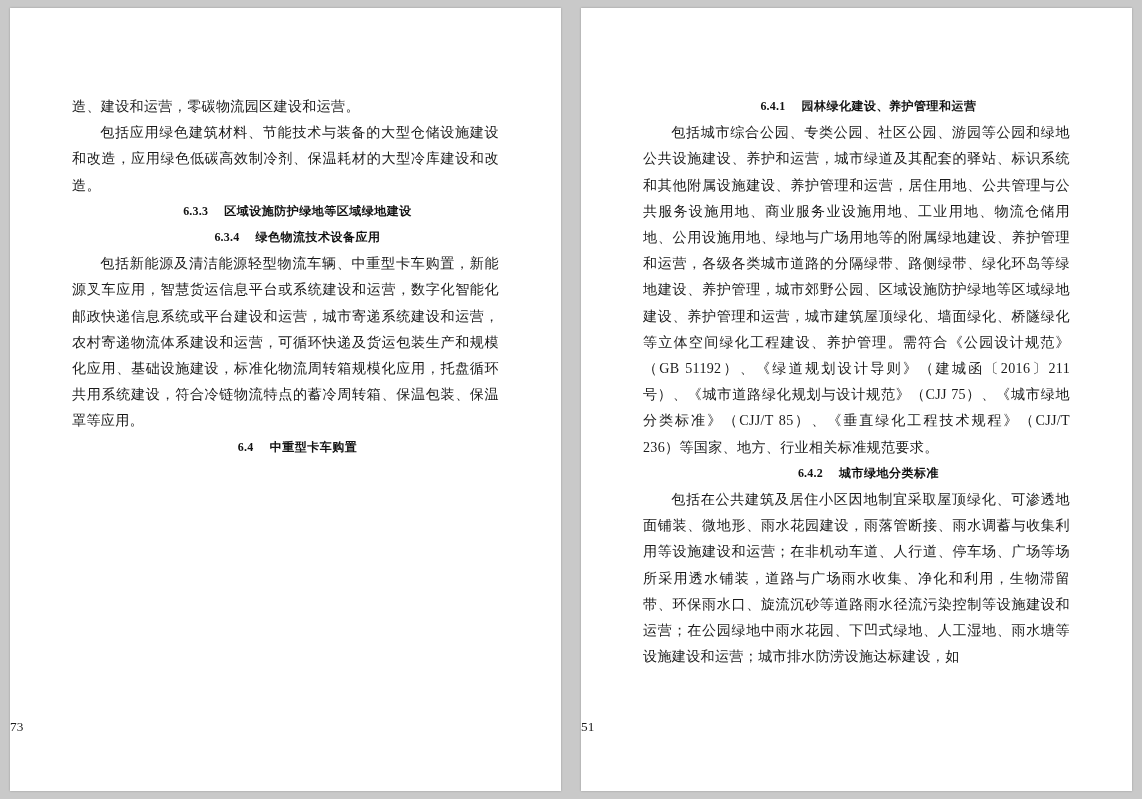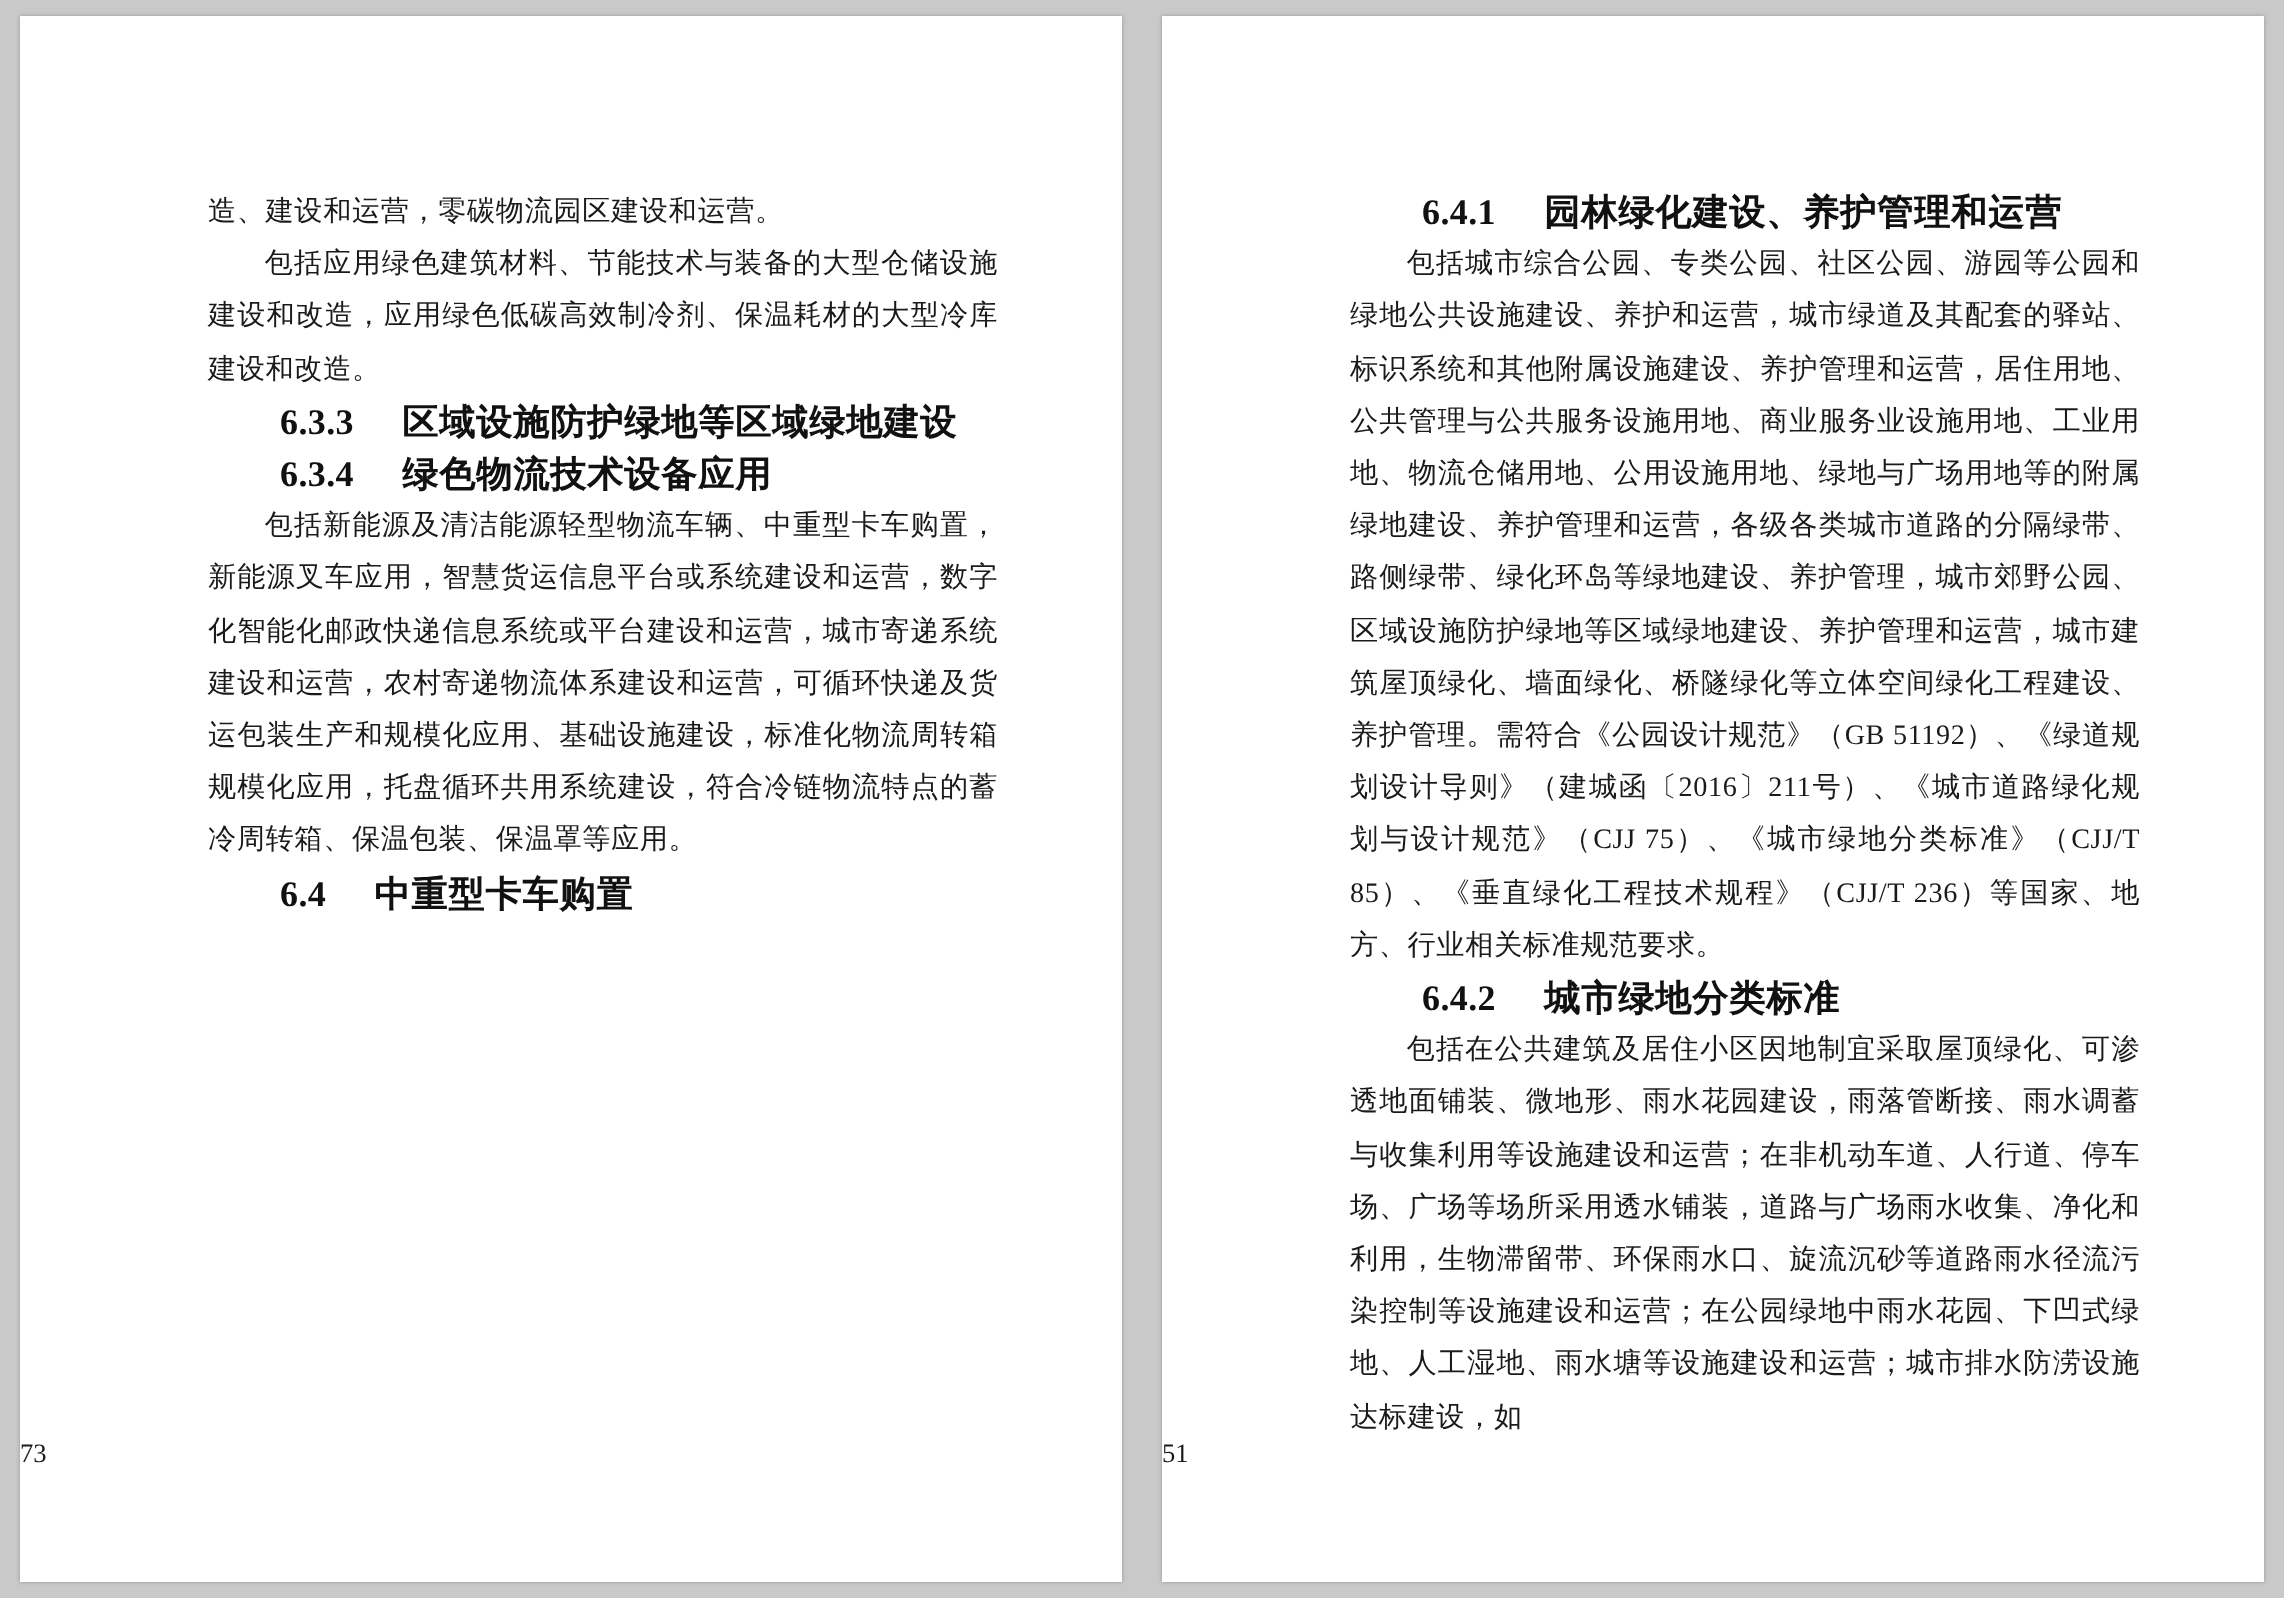--- a/index.html
+++ b/index.html
@@ -26,44 +26,45 @@
   .page {
     background: #ffffff;
     width: 551px;
     height: 783px;
     box-sizing: border-box;
     position: relative;
     box-shadow: 0 0 2px rgba(0,0,0,0.25);
     overflow: hidden;
   }
   .page-inner {
-    padding: 85px 62px 0 94px;
+    padding: 85px 62px 0 62px;
     box-sizing: border-box;
     height: 100%;
     position: relative;
   }
   .para {
     font-size: 14.1px;
     line-height: 26.2px;
     text-align: justify;
     text-justify: inter-ideograph;
     color: #1a1a1a;
     margin: 0;
     letter-spacing: 0.3px;
   }
   .para.indent {
     text-indent: 2em;
   }
   .heading {
-    font-size: 18px;
+    font-size: 12px;
     line-height: 26.2px;
     color: #111;
     margin: 0;
     text-indent: 2em;
     font-weight: 600;
+    text-align: center;
   }
   .heading .num {
     font-weight: 600;
     margin-right: 1.35em;
     letter-spacing: 0.2px;
   }
   .heading .ttl {
     font-weight: 600;
     letter-spacing: 0.5px;
   }

